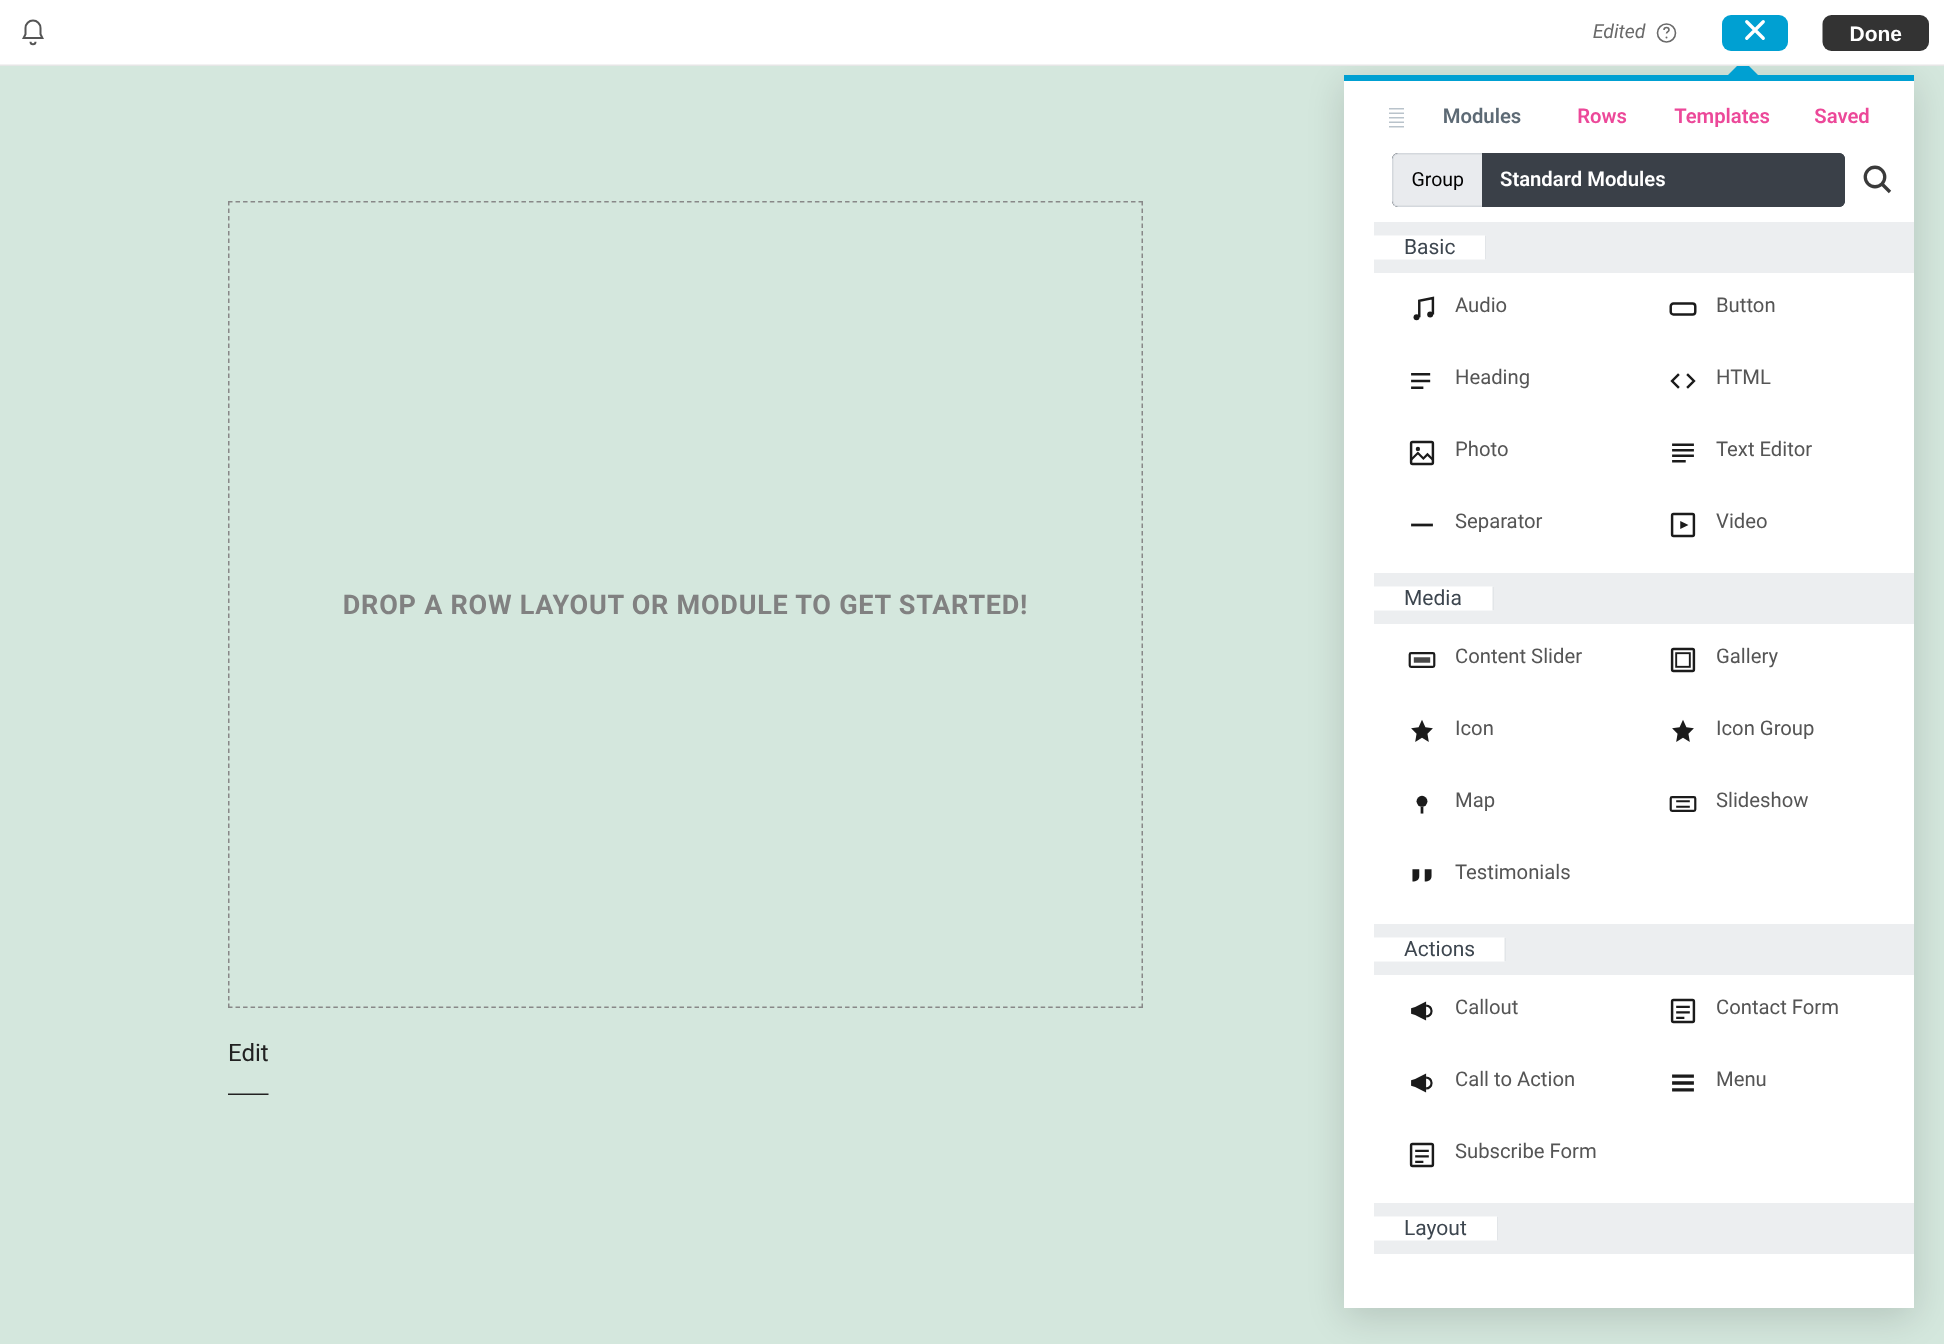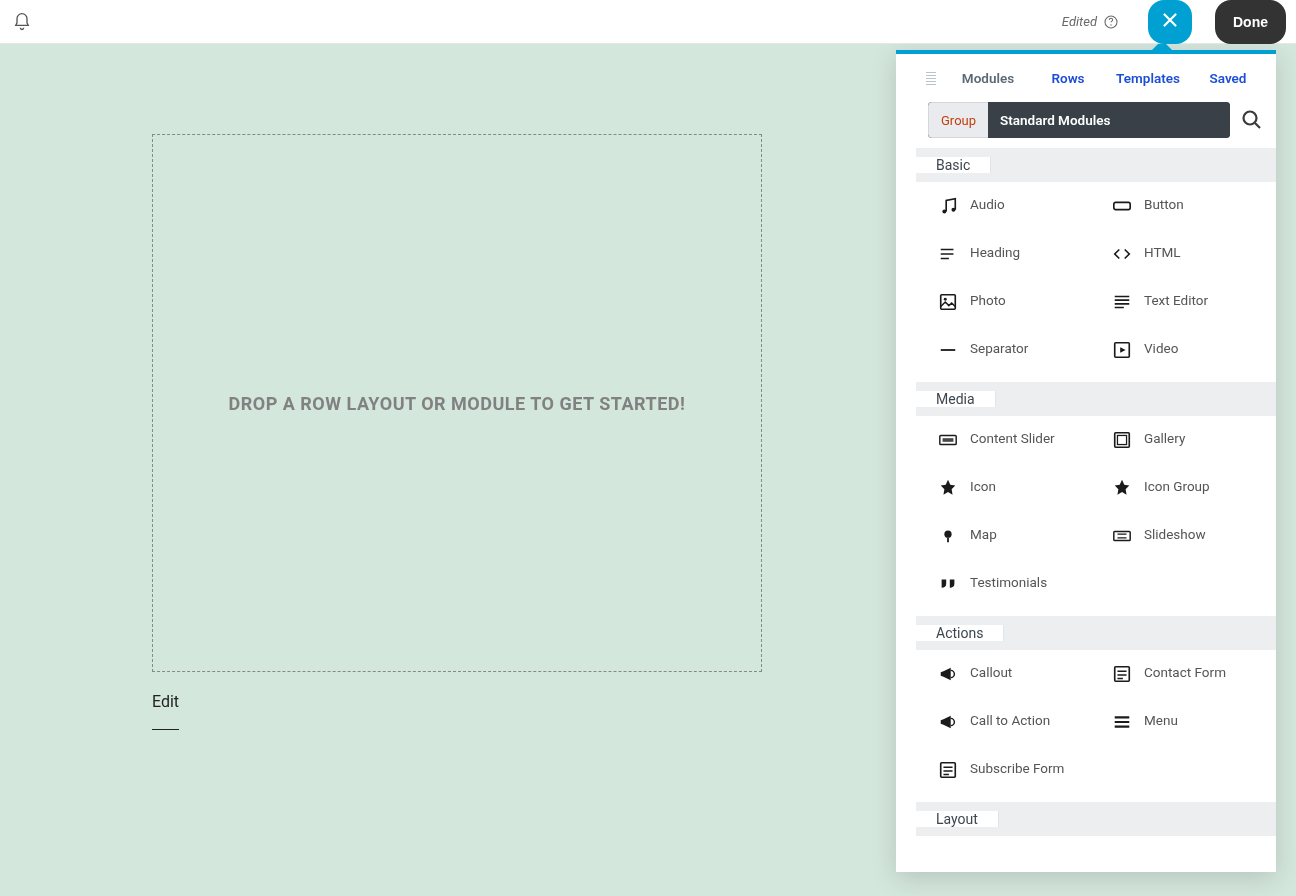--- a/index.html
+++ b/index.html
@@ -17,21 +17,21 @@
     position: relative;
     z-index: 5;
   }
   .topbar-left { display: flex; align-items: center; }
   .bell-icon { width: 20px; height: 20px; color: #555; }
   .topbar-right { display: flex; align-items: center; gap: 8px; }
   .edited-wrap { display: flex; align-items: center; gap: 6px; margin-right: 6px; }
   .edited-text { font-style: italic; color: #6a6a6a; font-size: 13px; }
   .help-icon { width: 16px; height: 16px; color: #6a6a6a; }
 
-  .btn { height: 44px; display: inline-flex; align-items: center; justify-content: center; border-radius: 16px; cursor: pointer; font-size: 14px; font-weight: 600; border: none; margin-left: 15px; }
+  .btn { height: 24px; display: inline-flex; align-items: center; justify-content: center; border-radius: 6px; cursor: pointer; font-size: 14px; font-weight: 600; border: none; margin-left: 15px; }
   .btn-close { width: 44px; background: #00A0D2; color: #fff; }
   .btn-close svg { width: 22px; height: 22px; }
   .btn-done { padding: 0 18px; background: #333; color: #fff; }
 
   .canvas-area {
     position: absolute;
     top: 44px; left: 0; right: 0; bottom: 0;
     background: #d4e7dd;
     z-index: 1;
   }
@@ -95,21 +95,21 @@
     align-items: center;
     padding: 0 8px;
     gap: 0;
   }
   .drag-handle { width: 14px; display:flex; flex-direction:column; gap:2px; padding-left:2px; margin-right:10px;}
   .drag-handle span { display:block; width:10px; height:1px; background:#b9c3cb; }
   .panel-tab {
     flex: 1;
     text-align: center;
     font-size: 13.5px;
-    color: #1d4ed8;
+    color: #ec4899;
     font-weight: 600;
     cursor: pointer;
     padding: 6px 4px;
   }
   .panel-tab.active { color: #5d6a75; }
 
   .group-row {
     display: flex;
     align-items: center;
     padding: 0 12px 10px 12px;
@@ -119,21 +119,21 @@
     flex: 1;
     height: 36px;
     display: flex;
     align-items: stretch;
     border-radius: 4px;
     overflow: hidden;
     background: #3a4048;
   }
   .group-label {
     background: #e9ebee;
-    color: #c2410c;
+    color: #000000;
     font-size: 13px;
     display: flex;
     align-items: center;
     padding: 0 12px;
     border: 1px solid #d4d8dd;
     border-right: none;
     border-radius: 4px 0 0 4px;
   }
   .group-value {
     flex: 1;

